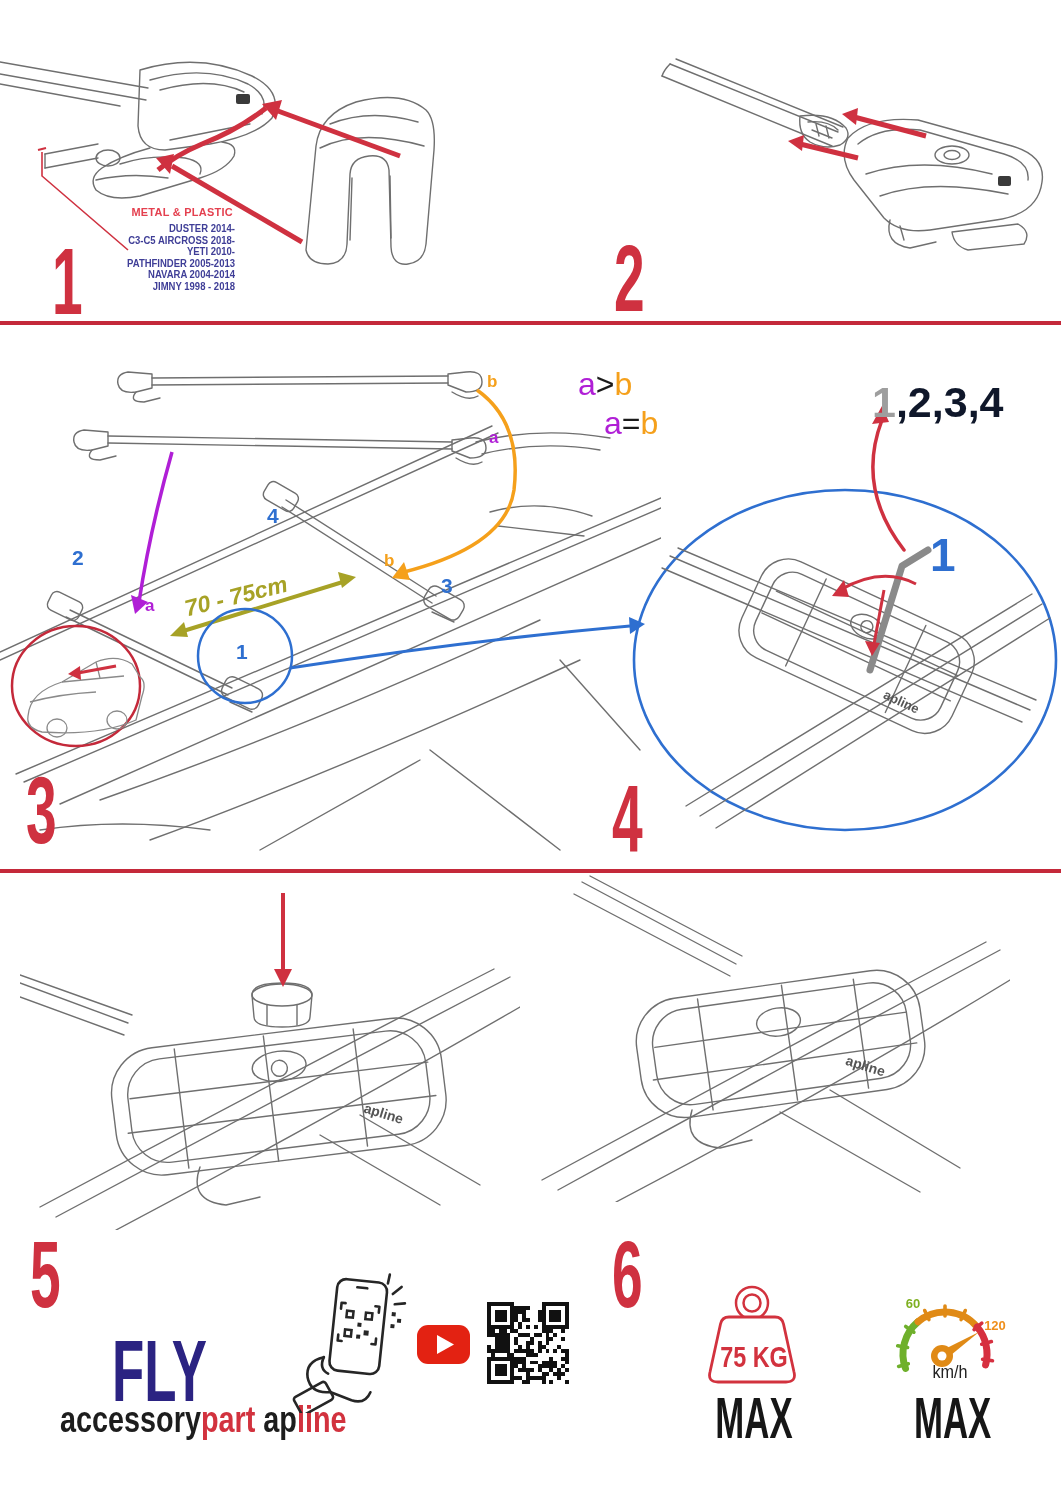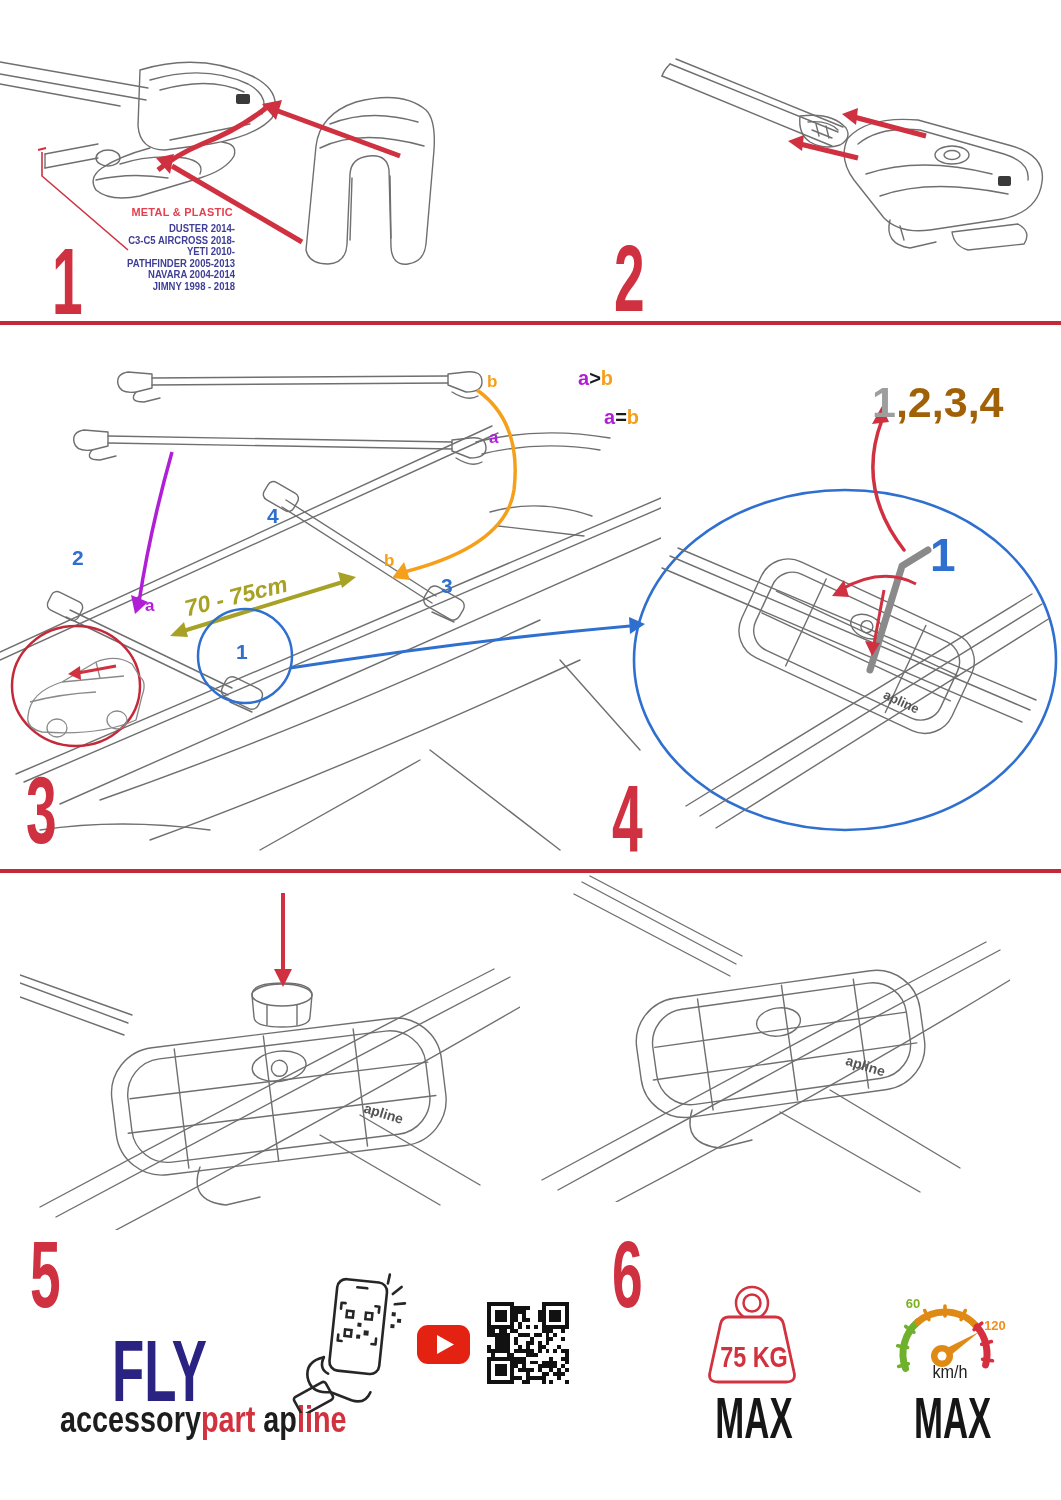--- a/index.html
+++ b/index.html
@@ -8,27 +8,27 @@
         font-family:"Liberation Sans",sans-serif;margin:0 auto;}
   .abs{position:absolute;}
   .stepnum{position:absolute;color:#cf3140;font-weight:bold;font-size:95px;line-height:.8;
            transform:scaleX(.58);transform-origin:left top;}
   .divider{position:absolute;left:0;width:100%;height:4px;background:#c4293a;}
   .metal-heading{color:#e4404f;font-weight:bold;font-size:11.5px;letter-spacing:.3px;
                  text-align:right;transform:scaleX(.95);transform-origin:right top;}
   .models{color:#3f3e97;font-weight:bold;font-size:10px;line-height:11.6px;text-align:right;
           transform:scaleX(.95);transform-origin:right top;}
   .bar-label{font-weight:bold;font-size:17px;}
-  .rule{font-weight:bold;font-size:20px;line-height:1;letter-spacing:0;}
+  .rule{font-weight:normal;font-size:32px;line-height:1;letter-spacing:0;}
   .rule .m{color:#b01fd6}.rule .k{color:#1a1a1a}.rule .o{color:#f5a01b}
   .pos{font-weight:bold;font-size:21px;color:#2e6fd0;line-height:1;}
   .dist{color:#a7a226;font-weight:bold;font-style:italic;font-size:23px;white-space:nowrap;
         transform:rotate(-14deg);transform-origin:left top;}
   .seq{font-weight:bold;font-size:43px;line-height:1;letter-spacing:0;}
-  .seq .first{color:#9e9e9e}.seq .rest{color:#a16207}
+  .seq .first{color:#9e9e9e}.seq .rest{color:#0f172a}
   .big-one{font-weight:bold;font-size:46px;color:#2e6fd0;line-height:1;}
   .product{color:#2b2382;font-weight:bold;font-size:88px;line-height:.8;
            transform:scaleX(.6);transform-origin:left top;}
   .brandline{font-weight:bold;font-size:36px;line-height:1;white-space:nowrap;
              transform:scaleX(.8);transform-origin:left top;color:#1d1d1d;}
   .brandline .r{color:#d2323e}
   .kgvalue{color:#d2323e;font-weight:bold;font-size:30px;text-align:center;
            transform:scaleX(.78);transform-origin:center top;}
   .maxlabel{color:#161616;font-weight:bold;font-size:58px;line-height:.9;text-align:center;
             transform:scaleX(.6);transform-origin:center top;}

